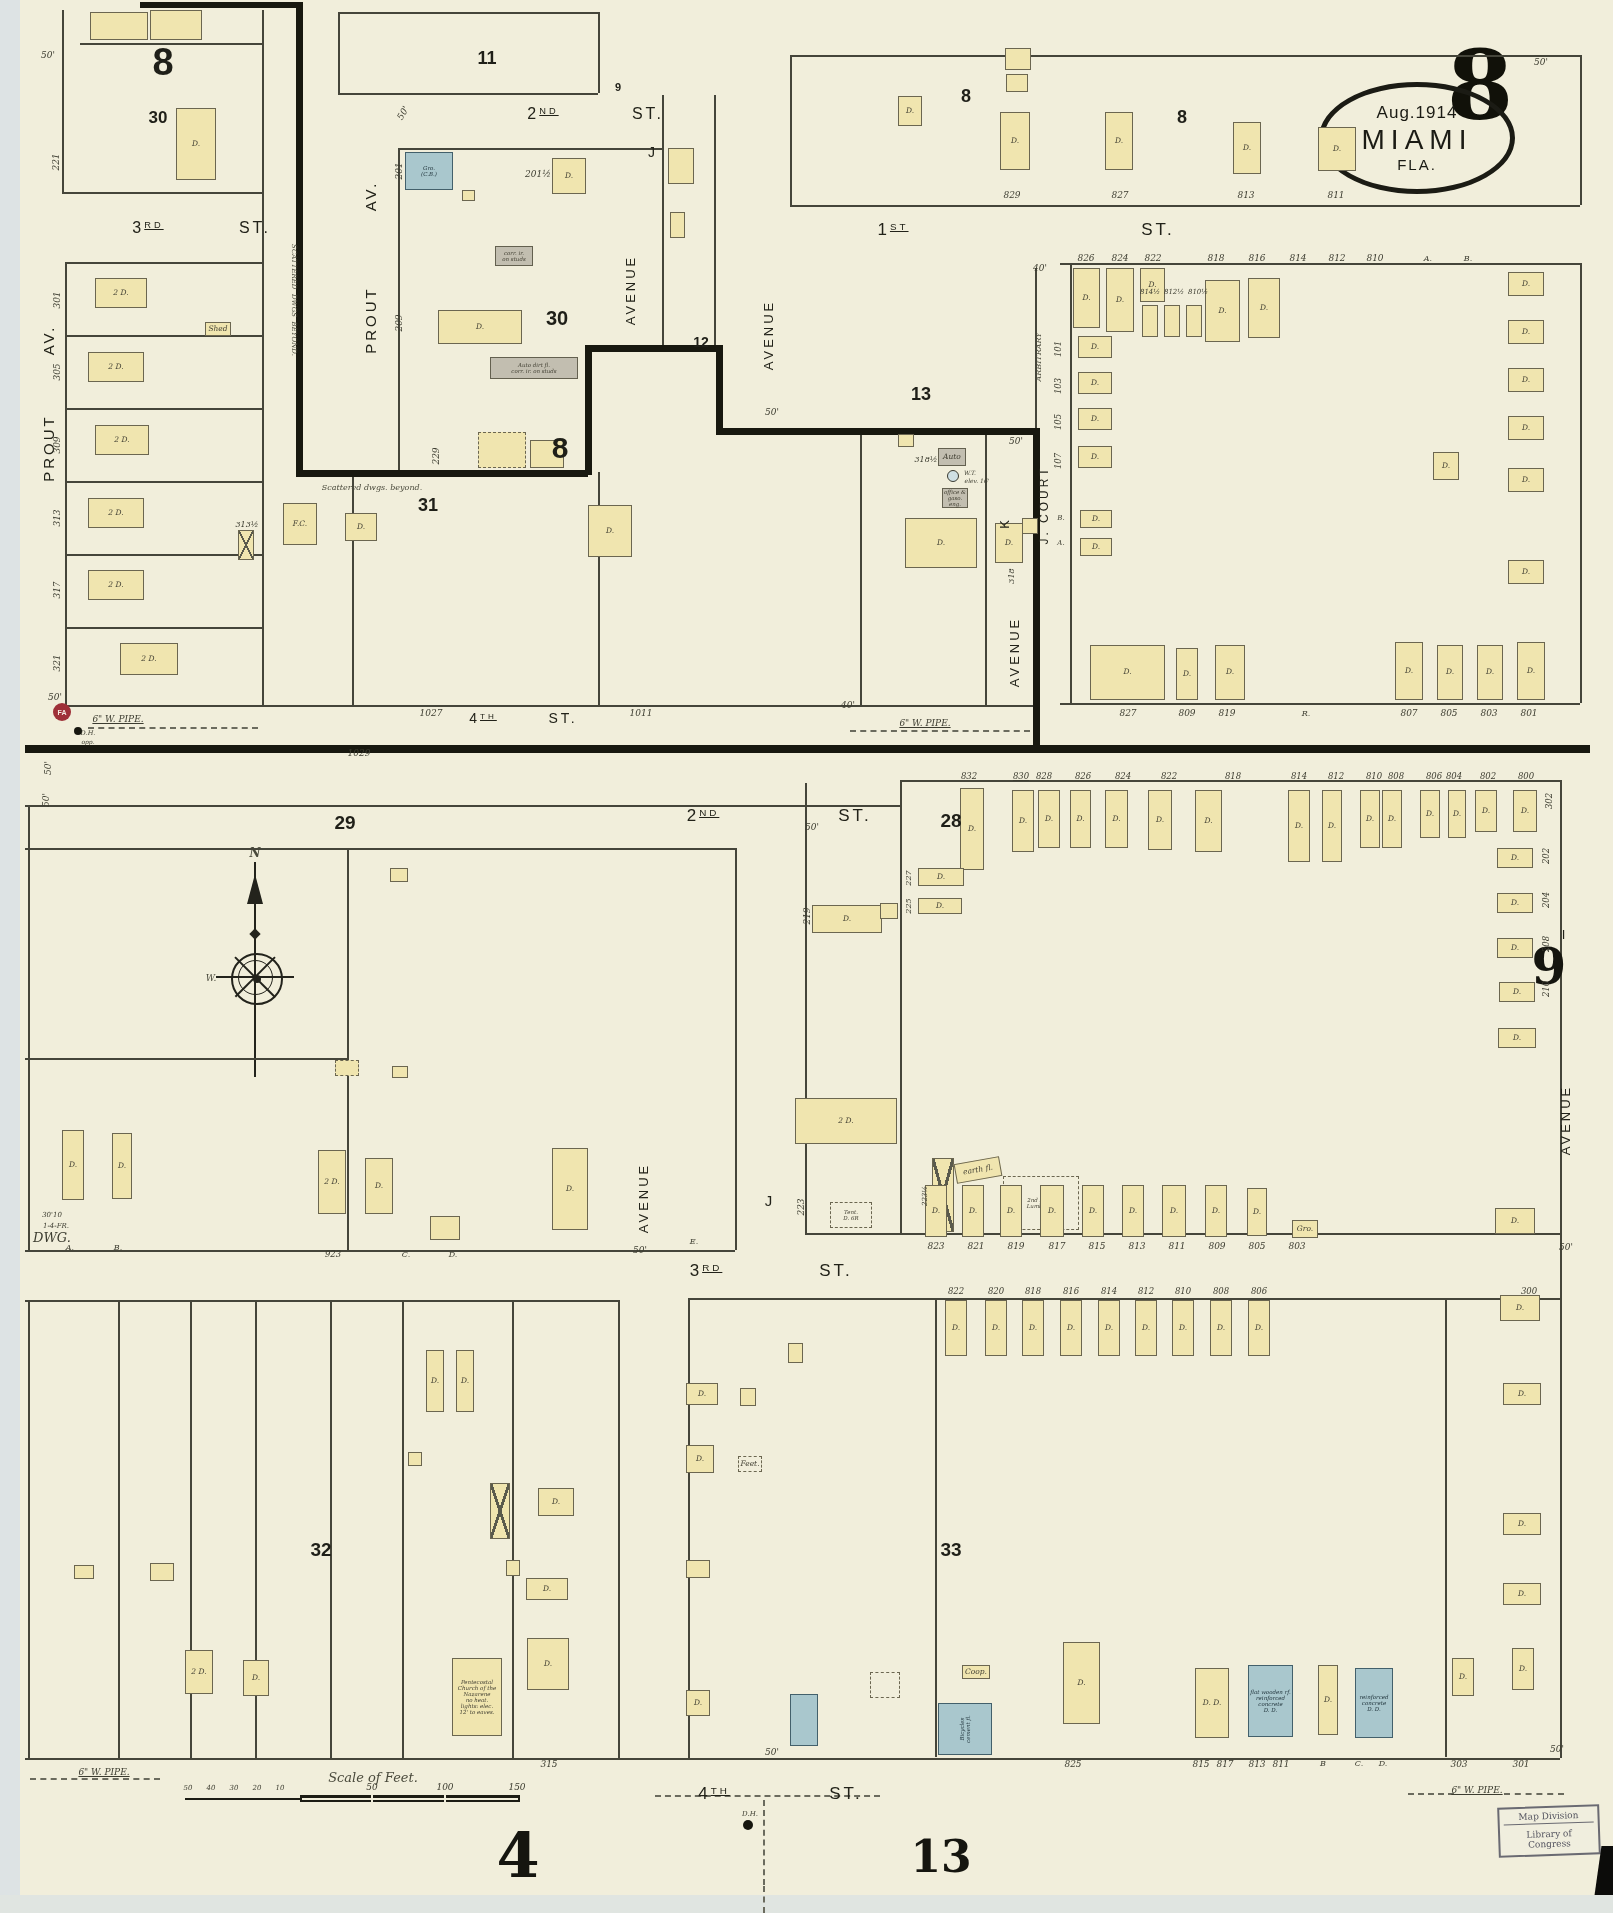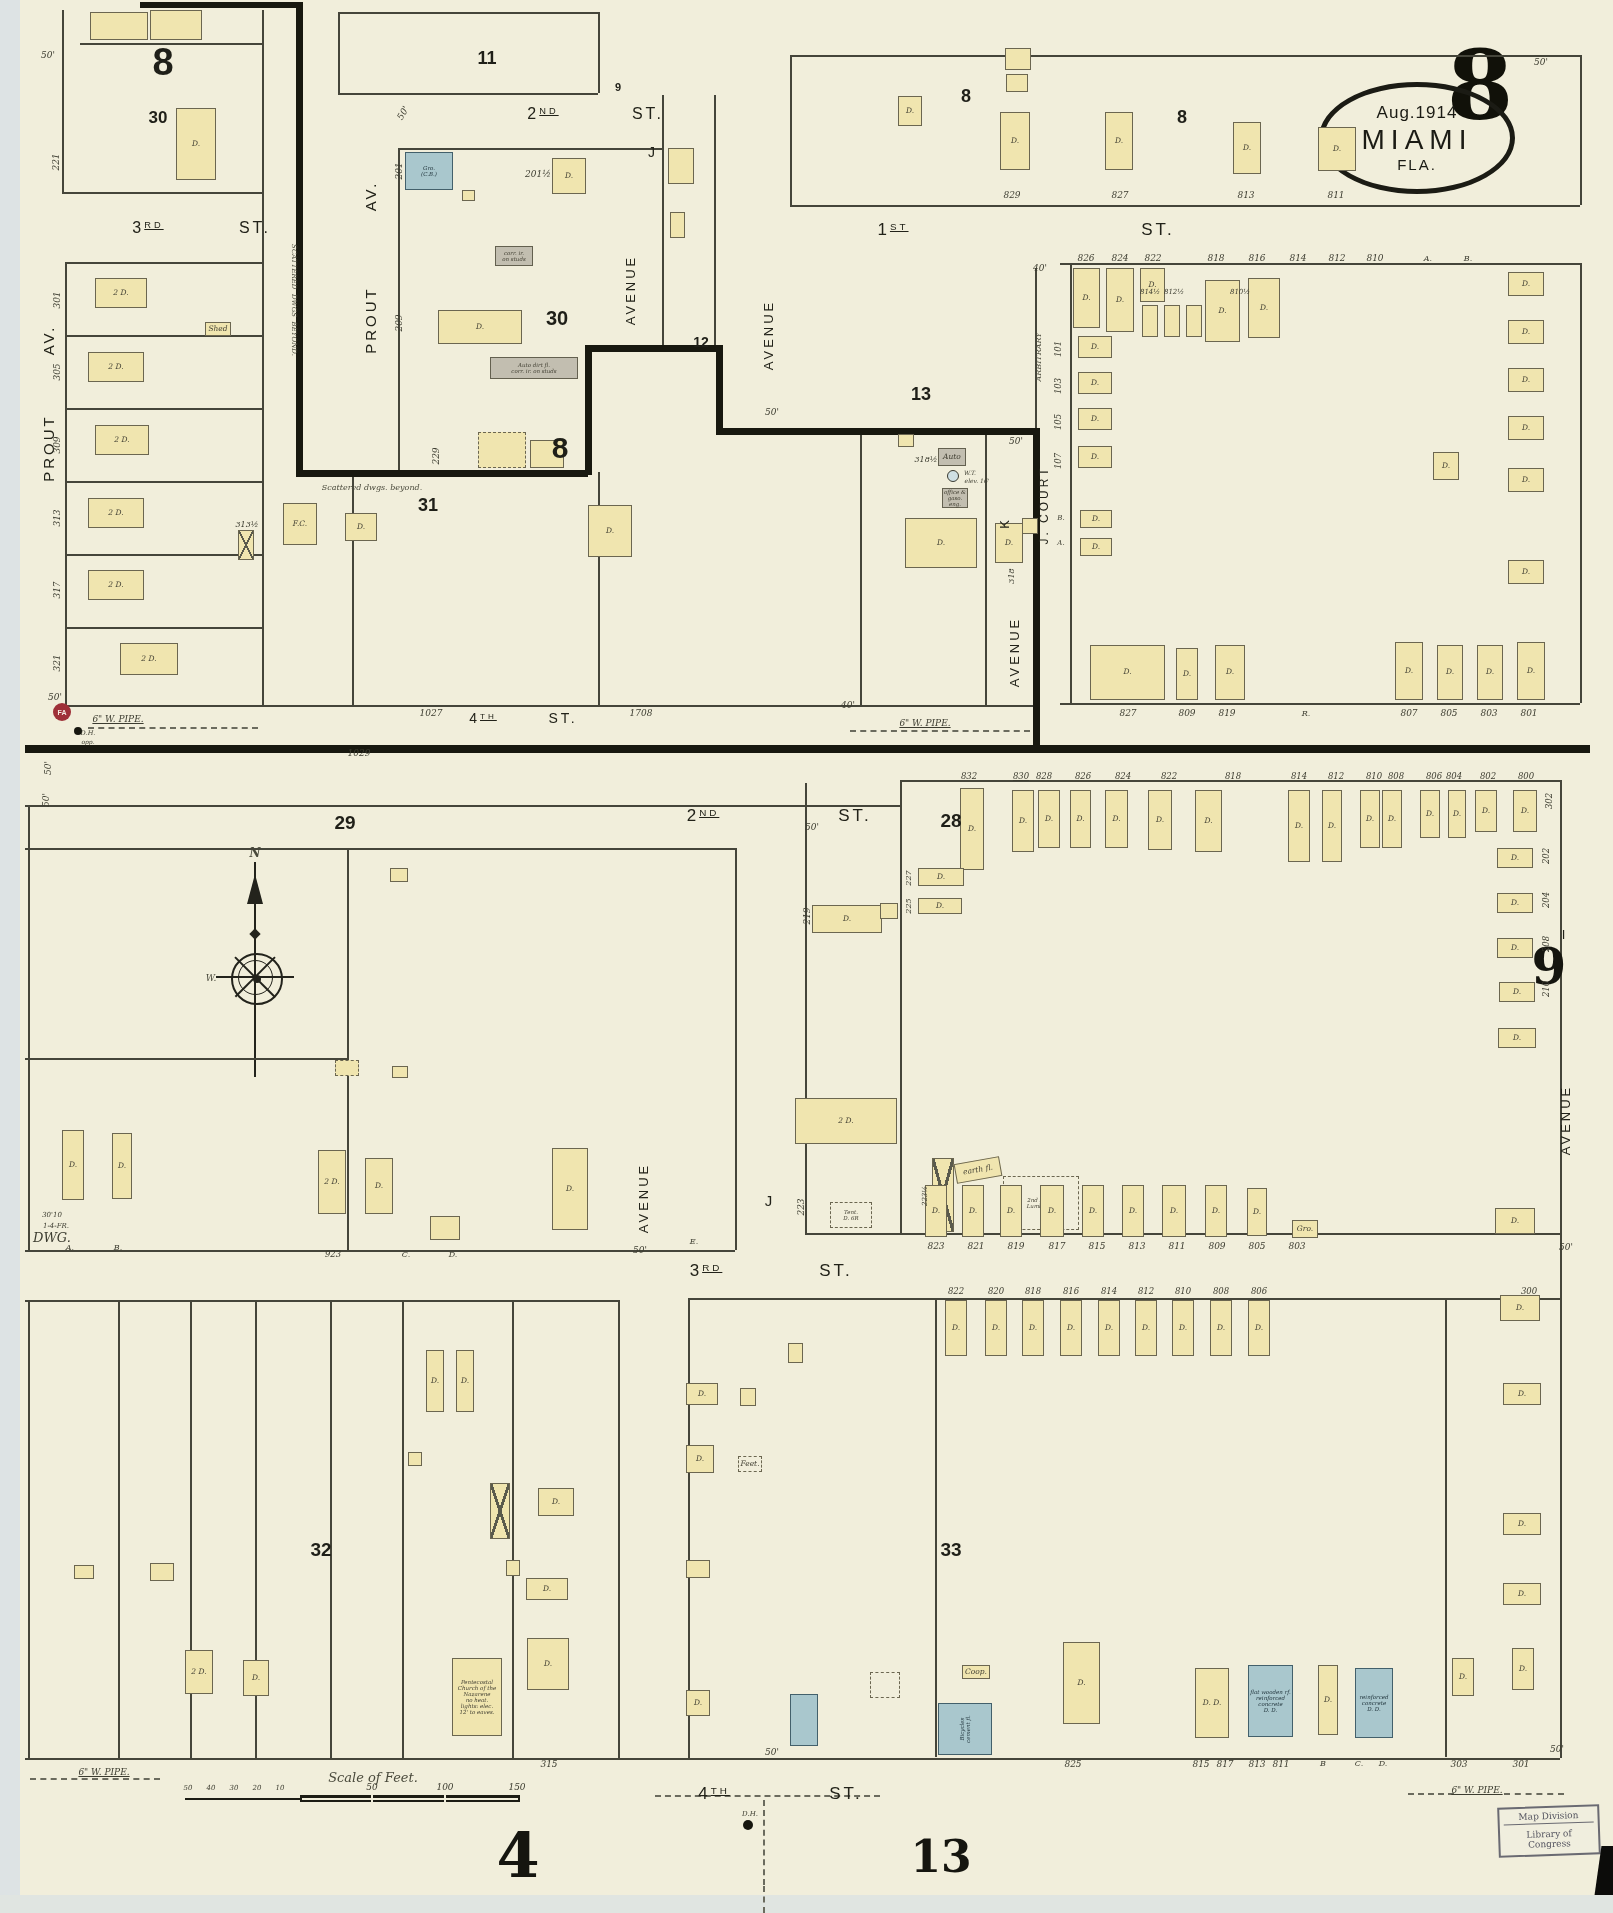--- a/index.html
+++ b/index.html
@@ -653,21 +653,21 @@
     <span class="lbl hn" style="left: 1153px; top: 258px; font-size: 9px;">822</span>
     <span class="lbl hn" style="left: 1216px; top: 258px; font-size: 9px;">818</span>
     <span class="lbl hn" style="left: 1257px; top: 258px; font-size: 9px;">816</span>
     <span class="lbl hn" style="left: 1298px; top: 258px; font-size: 9px;">814</span>
     <span class="lbl hn" style="left: 1337px; top: 258px; font-size: 9px;">812</span>
     <span class="lbl hn" style="left: 1375px; top: 258px; font-size: 9px;">810</span>
     <span class="lbl hn" style="left: 1428px; top: 258px; font-size: 8px;">A.</span>
     <span class="lbl hn" style="left: 1468px; top: 258px; font-size: 8px;">B.</span>
     <span class="lbl hn" style="left: 1150px; top: 292px; font-size: 7px;">814½</span>
     <span class="lbl hn" style="left: 1174px; top: 292px; font-size: 7px;">812½</span>
-    <span class="lbl hn" style="left: 1198px; top: 292px; font-size: 7px; margin-left: 42px;">810½</span>
+    <span class="lbl hn" style="left: 1198px; top: 292px; font-size: 7px;">810½</span>
     <span class="lbl hn" style="left: 56px; top: 162px; font-size: 9px; transform: translate(-50%, -50%) rotate(-90deg);">221</span>
     <span class="lbl hn" style="left: 57px; top: 300px; font-size: 9px; transform: translate(-50%, -50%) rotate(-90deg);">301</span>
     <span class="lbl hn" style="left: 57px; top: 372px; font-size: 9px; transform: translate(-50%, -50%) rotate(-90deg);">305</span>
     <span class="lbl hn" style="left: 57px; top: 445px; font-size: 9px; transform: translate(-50%, -50%) rotate(-90deg);">309</span>
     <span class="lbl hn" style="left: 57px; top: 518px; font-size: 9px; transform: translate(-50%, -50%) rotate(-90deg);">313</span>
     <span class="lbl hn" style="left: 57px; top: 590px; font-size: 9px; transform: translate(-50%, -50%) rotate(-90deg);">317</span>
     <span class="lbl hn" style="left: 57px; top: 663px; font-size: 9px; transform: translate(-50%, -50%) rotate(-90deg);">321</span>
     <span class="lbl hn" style="left: 247px; top: 524px; font-size: 8px;">313½</span>
     <span class="lbl hn" style="left: 399px; top: 171px; font-size: 9px; transform: translate(-50%, -50%) rotate(-90deg);">201</span>
     <span class="lbl hn" style="left: 399px; top: 323px; font-size: 9px; transform: translate(-50%, -50%) rotate(-90deg);">209</span>
@@ -676,21 +676,21 @@
     <span class="lbl hn" style="left: 1058px; top: 349px; font-size: 8.5px; transform: translate(-50%, -50%) rotate(-90deg);">101</span>
     <span class="lbl hn" style="left: 1058px; top: 386px; font-size: 8.5px; transform: translate(-50%, -50%) rotate(-90deg);">103</span>
     <span class="lbl hn" style="left: 1058px; top: 422px; font-size: 8.5px; transform: translate(-50%, -50%) rotate(-90deg);">105</span>
     <span class="lbl hn" style="left: 1058px; top: 461px; font-size: 8.5px; transform: translate(-50%, -50%) rotate(-90deg);">107</span>
     <span class="lbl hn" style="left: 1061px; top: 518px; font-size: 7px;">B.</span>
     <span class="lbl hn" style="left: 1061px; top: 543px; font-size: 7px;">A.</span>
     <span class="lbl hn" style="left: 1011px; top: 576px; font-size: 8px; transform: translate(-50%, -50%) rotate(-90deg);">318</span>
     <span class="lbl hn" style="left: 926px; top: 459px; font-size: 8px;">318½</span>
     <span class="lbl hn" style="left: 359px; top: 713px; font-size: 9px; margin-top: 40px;">1029</span>
     <span class="lbl hn" style="left: 431px; top: 713px; font-size: 9px;">1027</span>
-    <span class="lbl hn" style="left: 641px; top: 713px; font-size: 9px;">1708</span>
+    <span class="lbl hn" style="left: 641px; top: 713px; font-size: 9px;">1011</span>
     <span class="lbl hn" style="left: 1128px; top: 713px; font-size: 9px;">827</span>
     <span class="lbl hn" style="left: 1187px; top: 713px; font-size: 9px;">809</span>
     <span class="lbl hn" style="left: 1227px; top: 713px; font-size: 9px;">819</span>
     <span class="lbl hn" style="left: 1306px; top: 713px; font-size: 8px;">R.</span>
     <span class="lbl hn" style="left: 1409px; top: 713px; font-size: 9px;">807</span>
     <span class="lbl hn" style="left: 1449px; top: 713px; font-size: 9px;">805</span>
     <span class="lbl hn" style="left: 1489px; top: 713px; font-size: 9px;">803</span>
     <span class="lbl hn" style="left: 1529px; top: 713px; font-size: 9px;">801</span>
     <span class="lbl hn" style="left: 969px; top: 776px; font-size: 8.5px;">832</span>
     <span class="lbl hn" style="left: 1021px; top: 776px; font-size: 8.5px; text-decoration: underline;">830</span>

